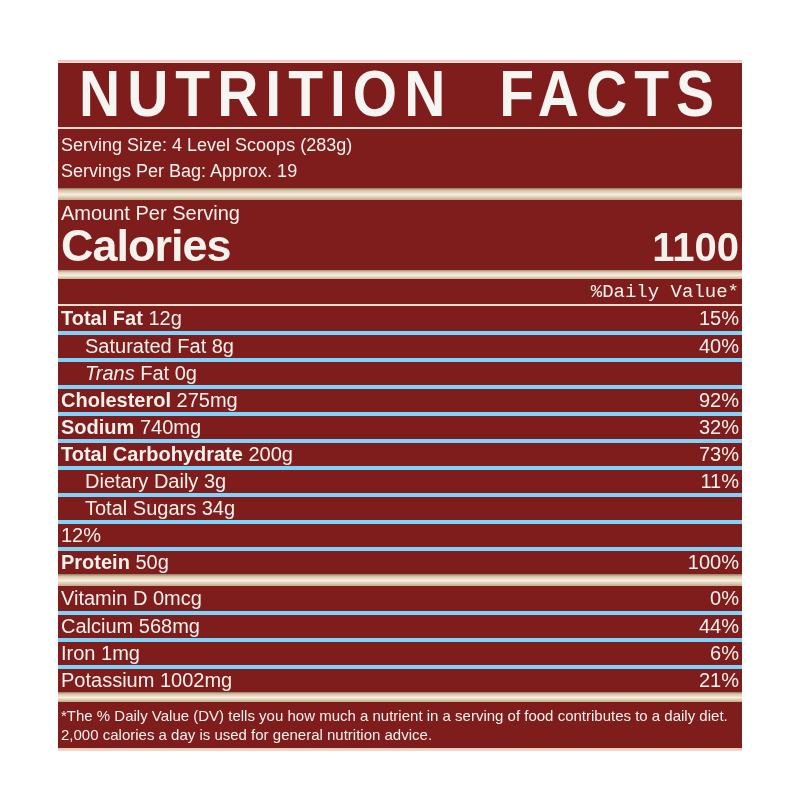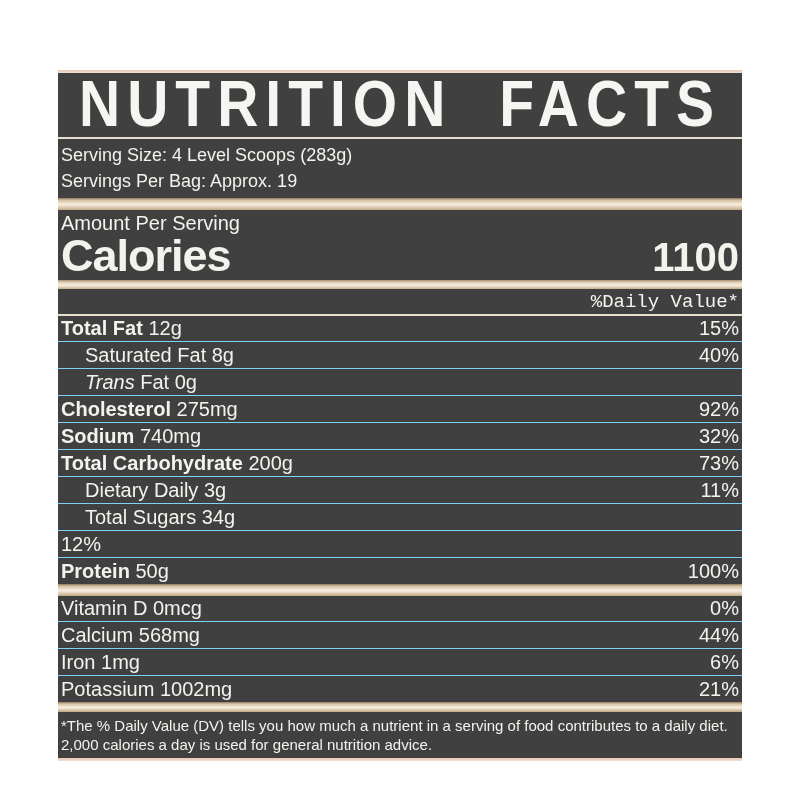--- a/index.html
+++ b/index.html
@@ -6,24 +6,23 @@
   html, body {
     margin: 0; padding: 0;
     width: 800px; height: 800px;
     background: #ffffff;
     font-family: "Liberation Sans", "DejaVu Sans", sans-serif;
   }
   .panel {
     position: absolute;
     left: 58px; top: 60px;
     width: 684px;
-    background: #404040;
+    background: #7f1d1d;
     color: #f4f2ed;
     overflow: hidden;
-    margin-top: 10px;
   }
   .edgeline { height: 3px; background: linear-gradient(180deg, #e5c6b4, #f3dfd3); }
   .title {
     height: 64px; line-height: 62px;
     font-size: 57px; font-weight: bold;
     letter-spacing: 7px; word-spacing: 24px;
     white-space: nowrap; text-align: center;
     transform: scaleY(1.14); transform-origin: 50% 55%;
     color: #f6f5f2;
   }
@@ -32,21 +31,21 @@
   .serving p { margin: 0; font-size: 18px; line-height: 26px; }
   .thick  { height: 12px; background: linear-gradient(180deg, #8d7b63 0%, #d9c3a6 20%, #f7efe2 55%, #c2a885 100%); }
   .thick2 { height: 10px; }
   .aps { font-size: 20px; font-weight: normal; line-height: 23px; padding: 2px 0 0 3px; }
   .calrow { display: flex; justify-content: space-between; align-items: flex-end; padding: 0 3px; height: 42px; }
   .calword { font-size: 45px; font-weight: bold; line-height: 42px; letter-spacing: -1px; }
   .calval  { font-size: 40px; font-weight: bold; line-height: 40px; }
   .mid { height: 9px; margin-top: 3px; background: linear-gradient(180deg, #a5917a 0%, #e7d6bf 30%, #f6eee1 60%, #c6ad8c 100%); }
   .dvhead { text-align: right; font-size: 19px; line-height: 24px; padding: 1px 3px 0 0; font-family: Liberation Mono, monospace; }
   .row { display: flex; justify-content: space-between; align-items: center; height: 25px; font-size: 20px; padding: 0 3px; }
-  .row + .row { border-top: 1px solid #7dd3fc; height: 27px; }
+  .row + .row { border-top: 4px solid #7dd3fc; height: 27px; }
   .nm { white-space: nowrap; }
   .nname.bold { font-weight: bold; }
   .nname.italic { font-style: italic; }
   .indent1 .nm { padding-left: 24px; }
   .indent2 .nm { padding-left: 48px; }
   .footnote { font-size: 15px; line-height: 19px; padding: 4px 4px 4px 3px; }
 </style>
 </head>
 <body>
 

